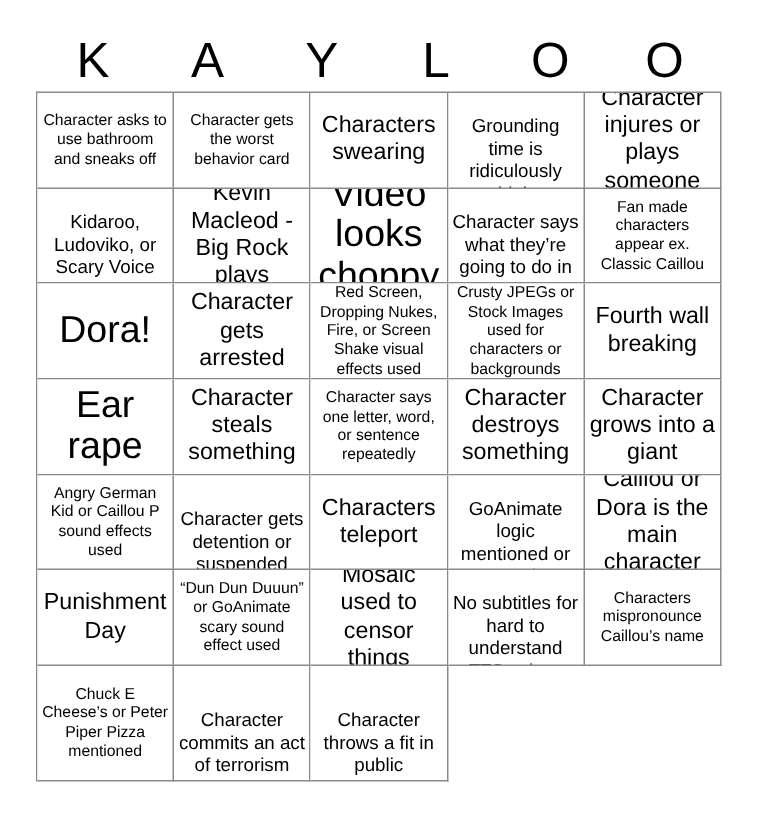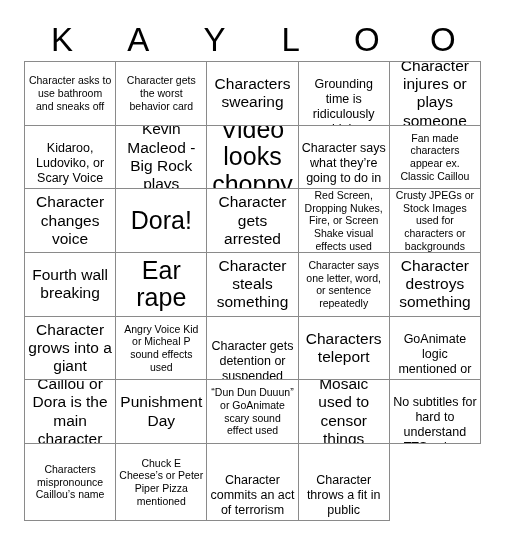--- a/index.html
+++ b/index.html
@@ -120,23 +120,20 @@
       </div>
       <div class="cell sz-xl">
         <span class="cell-text">Video looks choppy</span>
       </div>
       <div class="cell sz-md">
         <span class="cell-text">Character says what they’re going to do in detail</span>
       </div>
       <div class="cell sz-sm">
         <span class="cell-text">Fan made characters appear ex. Classic Caillou</span>
       </div>
-      <div class="cell sz-lg">
-        <span class="cell-text">Character changes voice</span>
-      </div>
       <div class="cell sz-xl">
         <span class="cell-text">Dora!</span>
       </div>
       <div class="cell sz-lg">
         <span class="cell-text">Character gets arrested</span>
       </div>
       <div class="cell sz-sm">
         <span class="cell-text">Red Screen, Dropping Nukes, Fire, or Screen Shake visual effects used</span>
       </div>
       <div class="cell sz-sm">
@@ -154,21 +151,21 @@
       <div class="cell sz-sm">
         <span class="cell-text">Character says one letter, word, or sentence repeatedly</span>
       </div>
       <div class="cell sz-lg">
         <span class="cell-text">Character destroys something</span>
       </div>
       <div class="cell sz-lg">
         <span class="cell-text">Character grows into a giant</span>
       </div>
       <div class="cell sz-sm">
-        <span class="cell-text">Angry Voice Kid or Micheal P sound effects used</span>
+        <span class="cell-text">Angry German Kid or Caillou P sound effects used</span>
       </div>
       <div class="cell sz-md">
         <span class="cell-text">Character gets detention or suspended</span>
       </div>
       <div class="cell sz-lg">
         <span class="cell-text">Characters teleport</span>
       </div>
       <div class="cell sz-md">
         <span class="cell-text">GoAnimate logic mentioned or used</span>
       </div>

